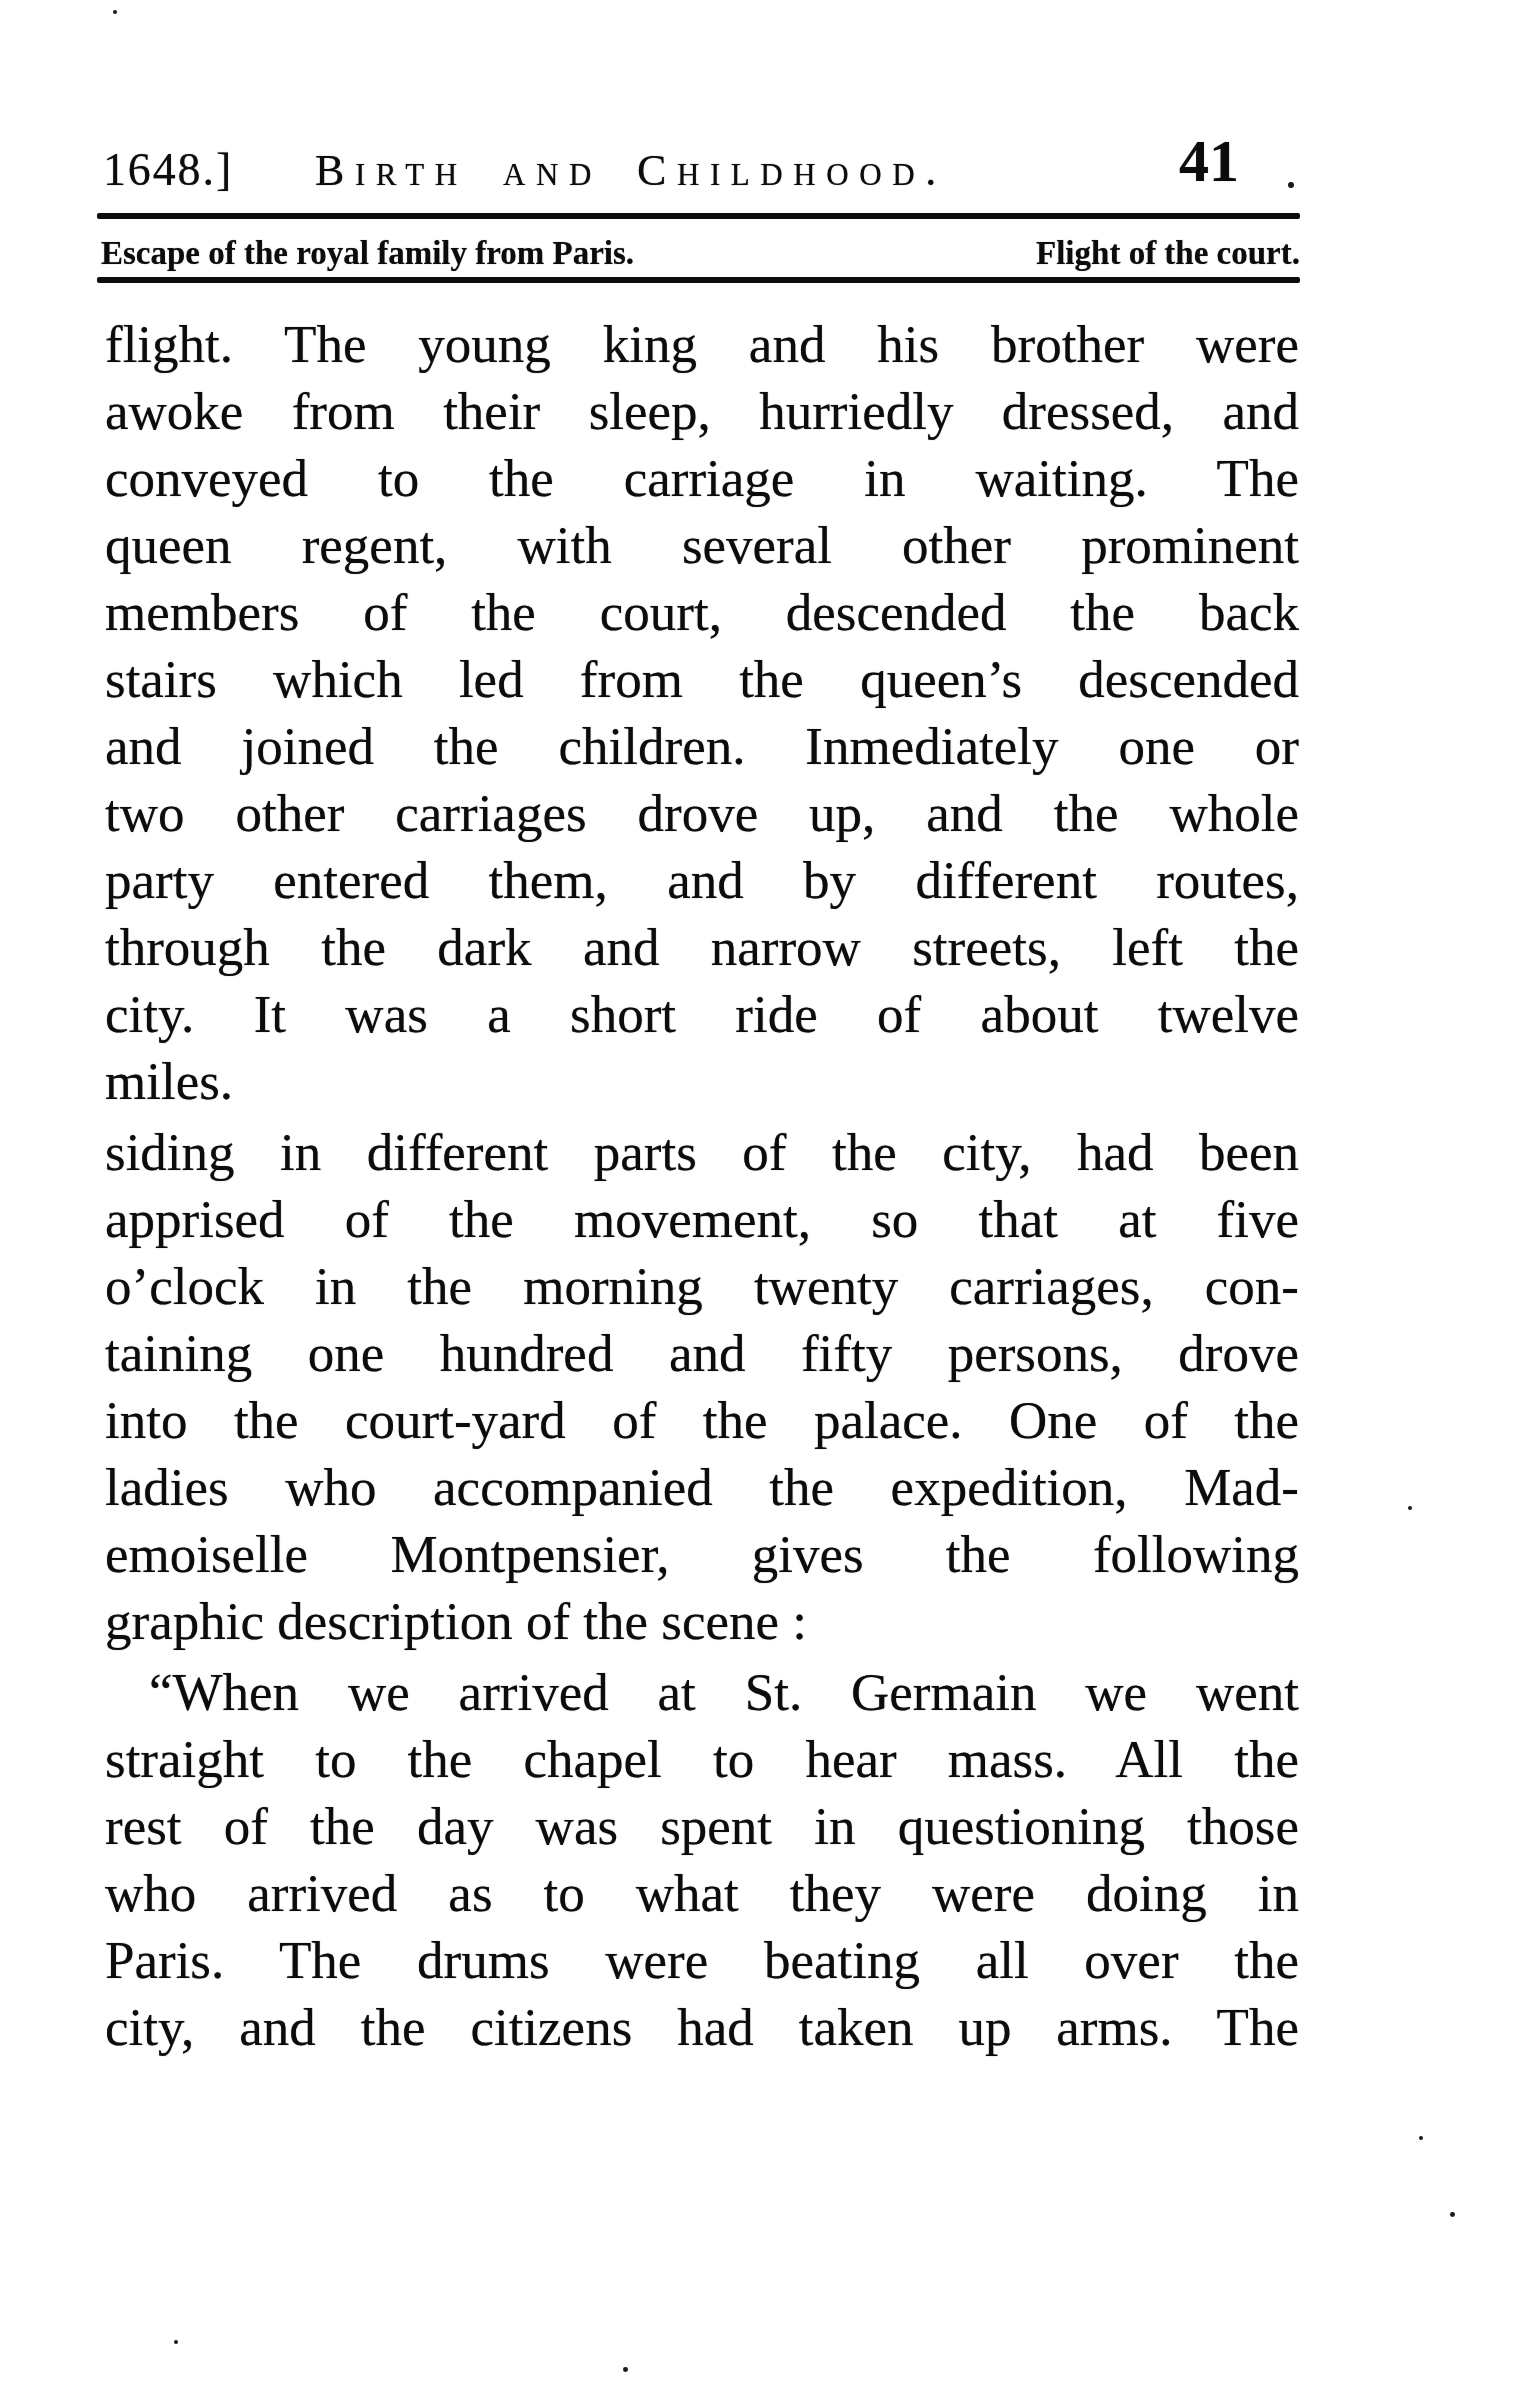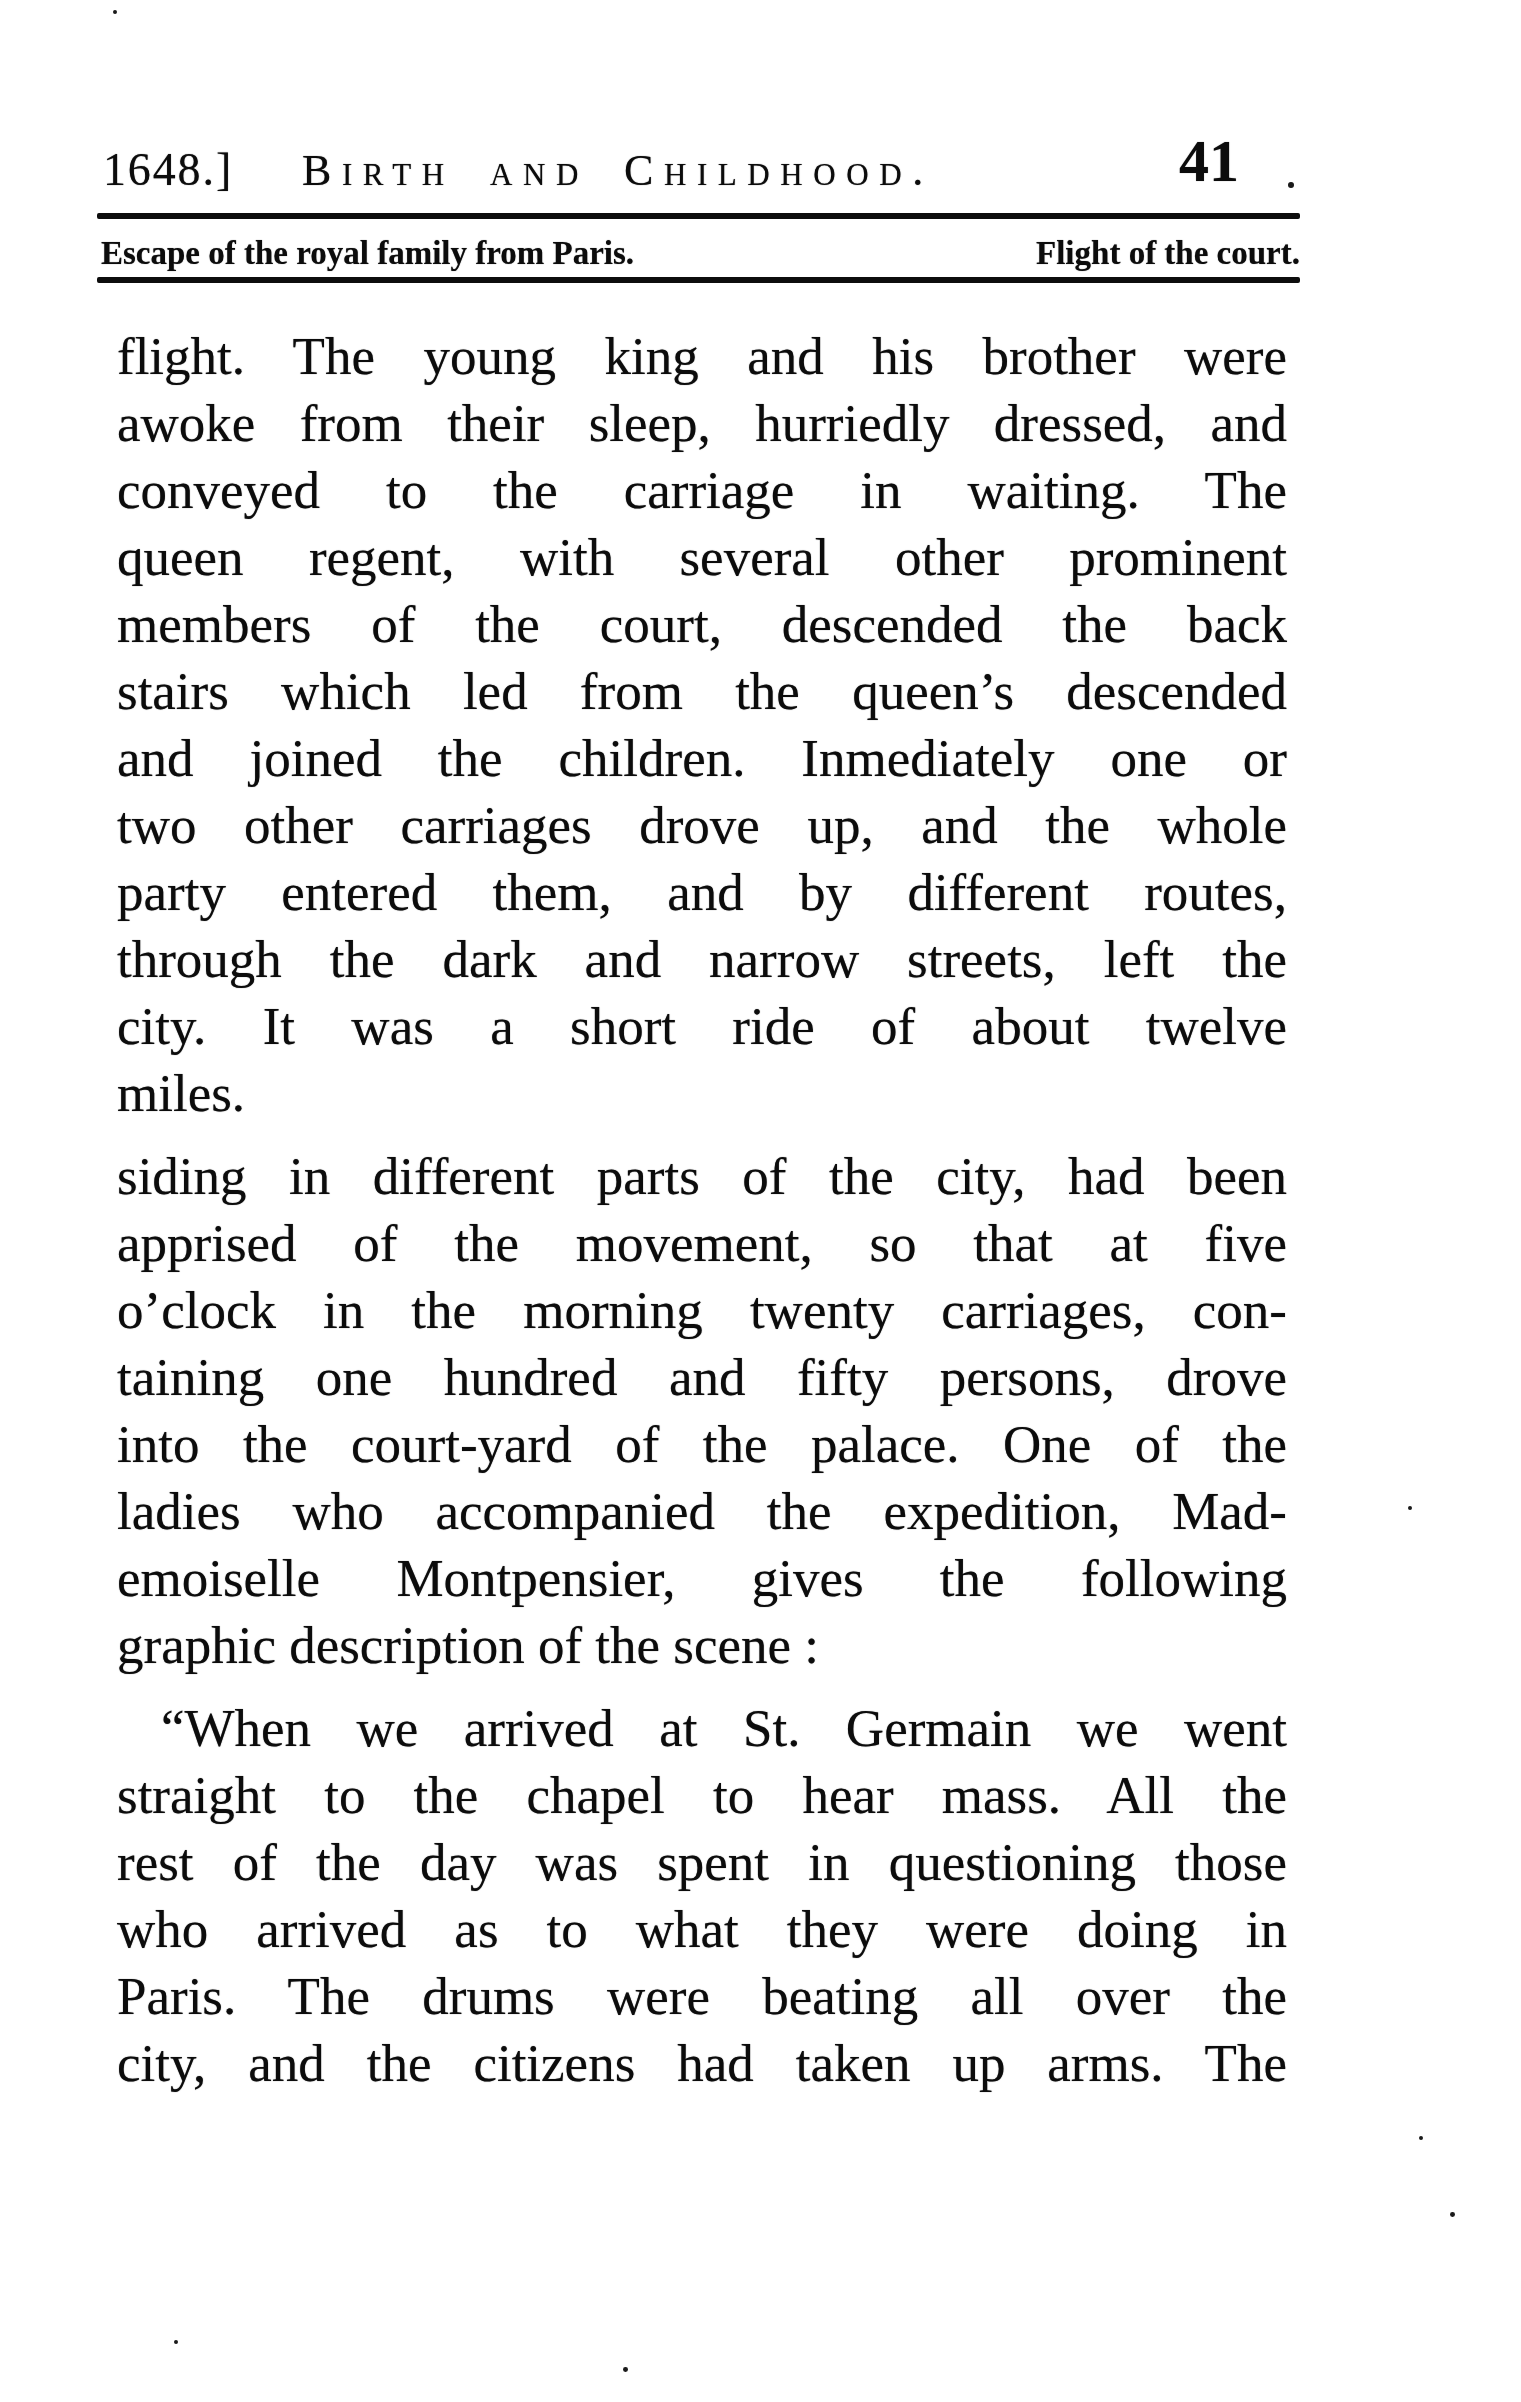--- a/index.html
+++ b/index.html
@@ -20,21 +20,21 @@
     position: absolute;
     left: 101px; top: 127px;
     width: 1202px; height: 71px;
   }
   .header-year {
     position: absolute; left: 1.9px; bottom: 1.9px;
     font-size: 46px; letter-spacing: 1.9px;
     text-shadow: 0 0 1px rgba(0,0,0,.65);
   }
   .header-title {
-    position: absolute; left: 201px; bottom: 1.9px;
+    position: absolute; left: 214px; bottom: 1.9px;
     font-size: 44px;
     font-variant-caps: small-caps;
     letter-spacing: 10.6px;
     word-spacing: 13.5px;
     text-shadow: 0 0 1px rgba(0,0,0,.65);
   }
   .header-pageno {
     position: absolute; right: 64px; bottom: 1.9px;
     font-size: 60px; font-weight: bold;
     text-shadow: 0 0 1px rgba(0,0,0,.5);
@@ -62,21 +62,21 @@
 
   
   .body-text {
     position: absolute;
     left: 101px; top: 307px;
     width: 1202px;
     font-size: 53px;
     line-height: 67px;
     text-shadow: 0 0 1px rgba(0,0,0,.6);
   }
-  .paragraph { margin: 16px; }
+  .paragraph { margin: 4px; }
   .line {
     text-align: justify;
     text-align-last: justify;
     text-justify: inter-word;
     white-space: normal;
   }
   .line.unjustified { text-align-last: left; }
   .line.first-indent { text-indent: 44px; }
 
   

